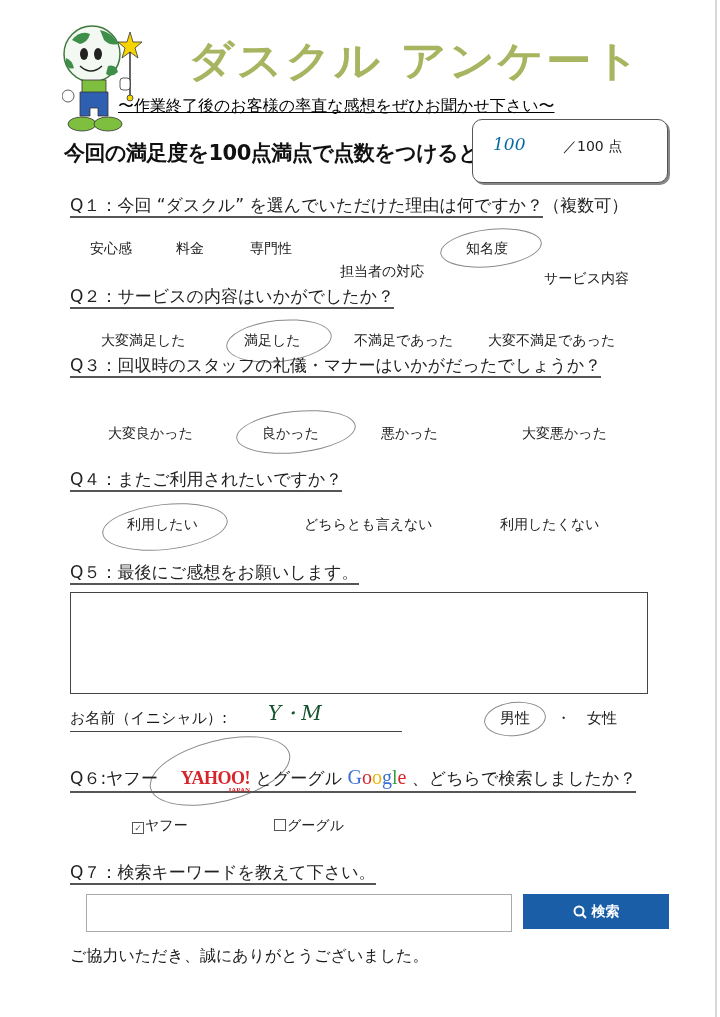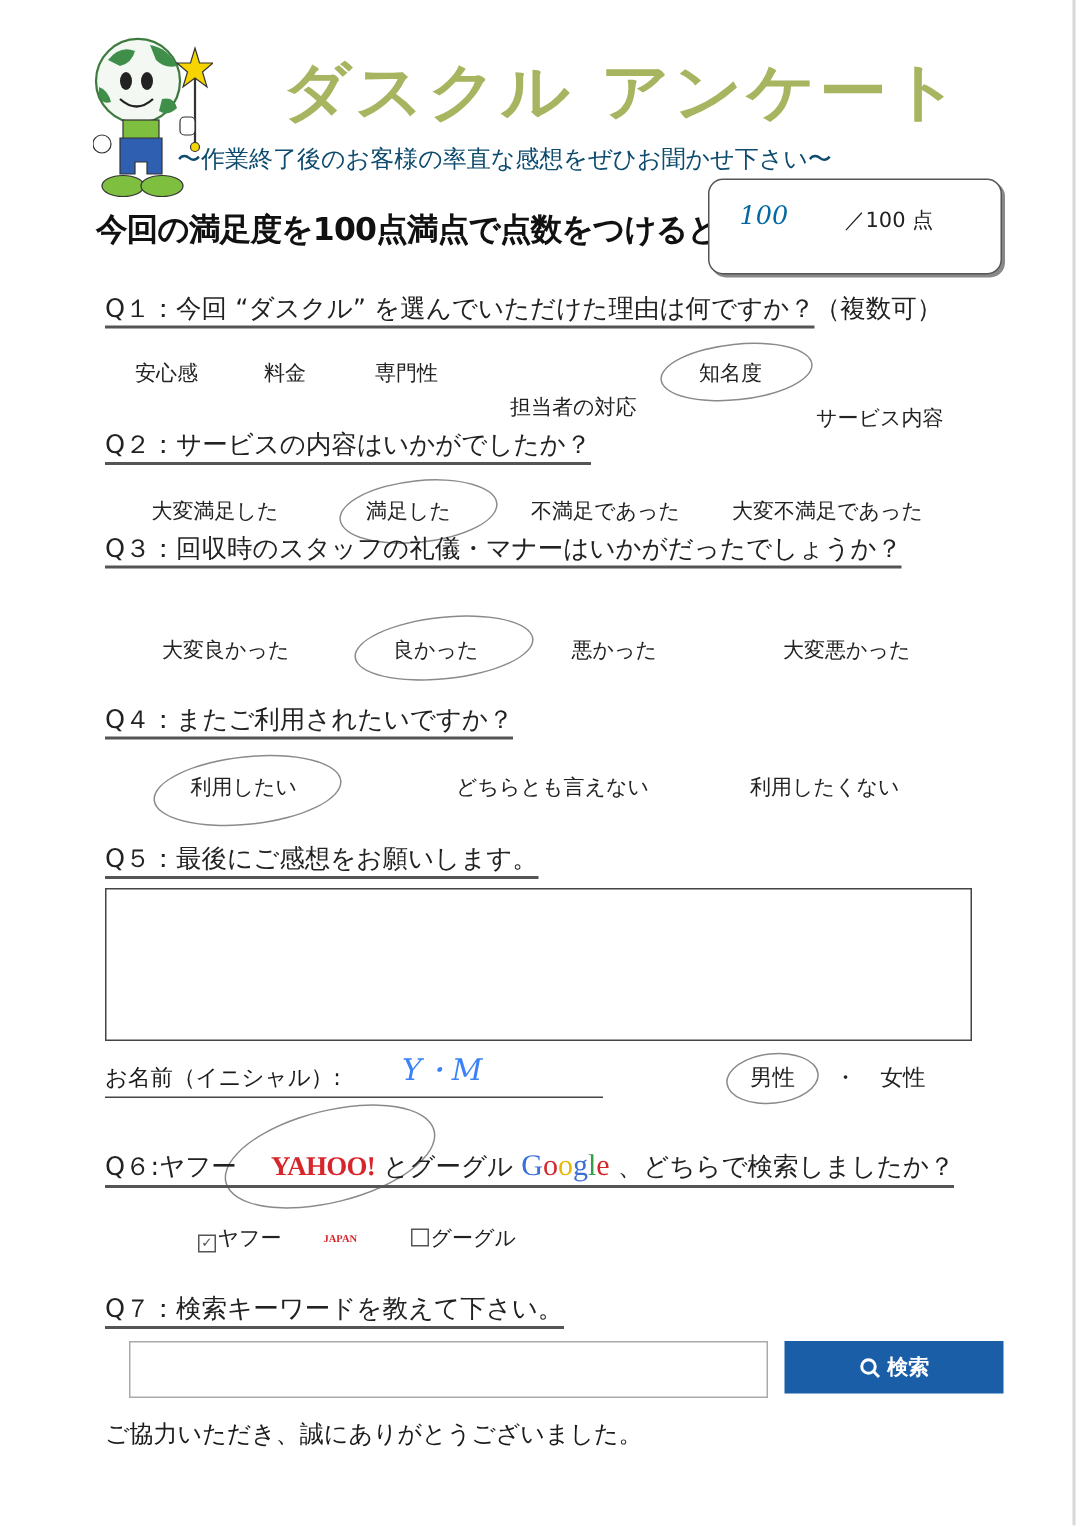--- a/index.html
+++ b/index.html
@@ -8,40 +8,40 @@
     background: #ffffff; color: #1a1a1a;
     font-family: "DejaVu Sans", "Liberation Sans", sans-serif;
   }
   .page-edge { position: absolute; left: 715px; top: 0; width: 2px; height: 1017px; background: #d8d8d8; }
   .abs { position: absolute; }
 
   
   .mascot { left: 62px; top: 22px; width: 80px; height: 112px; }
   .title { left: 188px; top: 40px; font-size: 42px; font-weight: bold; color: #a8b560; letter-spacing: 2px;
     font-family: "DejaVu Sans", sans-serif; white-space: nowrap; line-height: 1; transform: scaleX(1.08); transform-origin: left; }
-  .subtitle { left: 118px; top: 96px; font-size: 16px; color: #0c4a6e; white-space: nowrap; }
+  .subtitle { left: 118px; top: 96px; font-size: 16px; color: #000000; white-space: nowrap; text-decoration: underline; }
   .score-label { left: 64px; top: 139px; font-size: 21px; font-weight: bold; white-space: nowrap; letter-spacing: -0.5px; color: #111; }
   .score-box { left: 472px; top: 119px; width: 194px; height: 62px; border: 1.5px solid #555; border-radius: 10px;
     box-shadow: 2px 2px 0 #888; background: #fff; }
   .score-hand { left: 20px; top: 14px; font-family: "DejaVu Serif", serif; font-style: italic; font-size: 17px; color: #0369a1; }
   .score-max { left: 90px; top: 18px; font-size: 14px; color: #222; white-space: nowrap; }
 
   
   .q { left: 70px; font-size: 17px; white-space: nowrap; color: #222; }
   .q .u { border-bottom: 2px solid #555; padding-bottom: 1px; }
   .opt { font-size: 14px; white-space: nowrap; color: #222; }
   .circle { position: absolute; border: 1px solid #8a8a8a; border-radius: 50%; transform: rotate(-6deg); }
 
   .comment-box { left: 70px; top: 592px; width: 576px; height: 100px; border: 1.5px solid #444; background: #fff; }
   .name-label { left: 70px; top: 709px; font-size: 15px; white-space: nowrap; }
   .name-line { left: 70px; top: 731px; width: 332px; height: 0; border-top: 1.5px solid #444; }
-  .name-hand { left: 268px; top: 700px; font-family: "DejaVu Serif", serif; font-style: italic; font-size: 20px; color: #3b82f6; }
+  .name-hand { left: 268px; top: 700px; font-family: "DejaVu Serif", serif; font-style: italic; font-size: 20px; color: #14532d; }
 
   .yahoo { font-family: "Liberation Serif", serif; color: #d6262b; font-weight: bold; font-size: 18px; letter-spacing: -0.5px; position: relative; display: inline-block; }
-  .yahoo small { position: absolute; right: 12px; top: 18px; font-size: 7px; letter-spacing: 0; margin-top: 37px; }
+  .yahoo small { position: absolute; right: 0; top: 18px; font-size: 7px; letter-spacing: 0; }
   .google { font-family: "Liberation Serif", serif; font-size: 20px; display: inline-block; }
   .g1 { color: #3b6fd8; } .g2 { color: #d6262b; } .g3 { color: #e9b700; } .g4 { color: #3b6fd8; } .g5 { color: #2f9e44; } .g6 { color: #d6262b; }
 
   .checkbox { display: inline-block; width: 10px; height: 10px; border: 1px solid #555; vertical-align: -1px; margin-right: 1px; font-size: 9px; line-height: 10px; text-align: center; color: #555; }
 
   .search-input { left: 86px; top: 894px; width: 424px; height: 36px; border: 1px solid #aaa; background: #fff; }
   .search-btn { left: 523px; top: 894px; width: 146px; height: 35px; background: #1a5ea8; color: #fff; border: none;
     font-size: 14px; font-weight: bold; display: flex; align-items: center; justify-content: center; gap: 5px; }
   .thanks { left: 70px; top: 946px; font-size: 16px; white-space: nowrap; }
 </style>

